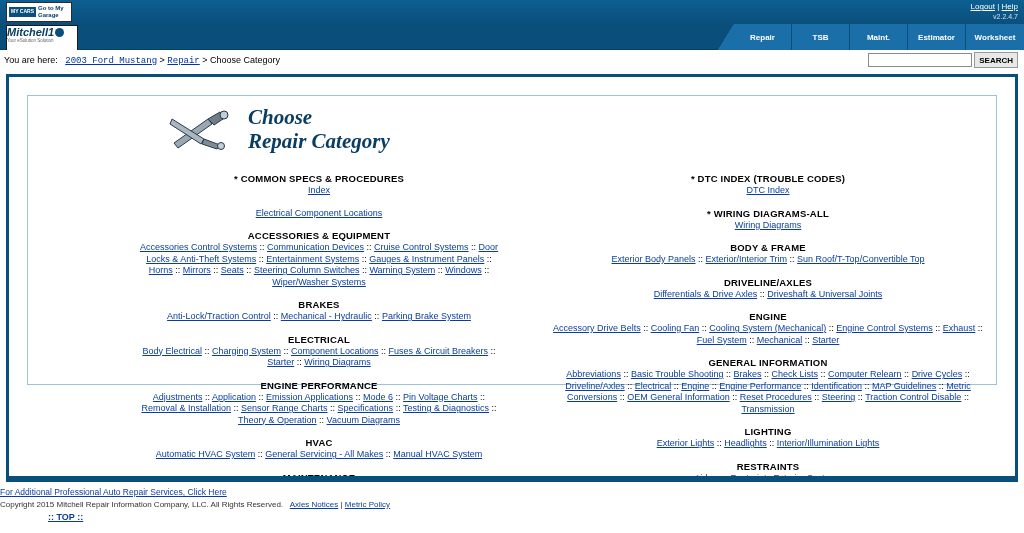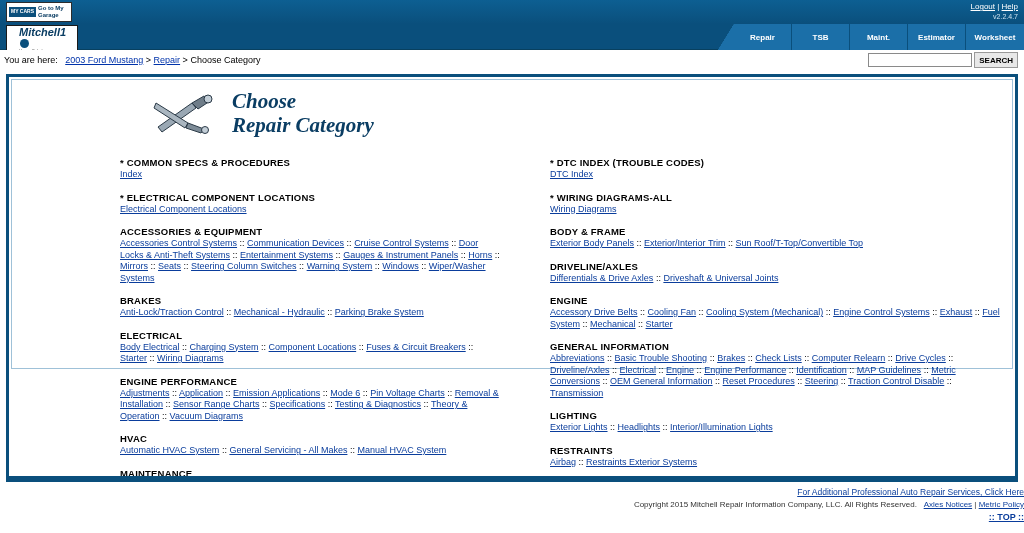--- a/index.html
+++ b/index.html
@@ -65,21 +65,21 @@
     background: #0a4f7c;
     position: relative;
     border-bottom: 1px solid #08405f;
   }
   .brand {
     position: absolute;
     left: 6px; top: 1px;
     width: 72px; height: 36px;
     background: #ffffff;
     border: 1px solid #1a1a1a;
-    padding: 1px 12px;
+    padding: 1px 0;
   }
   .brand-name {
     font-size: 11px;
     font-weight: bold;
     font-style: italic;
     color: #0a3d63;
     line-height: 1;
   }
   .brand-sub {
     font-size: 4.5px;
@@ -122,21 +122,21 @@
 
   
   .crumbbar {
     height: 22px;
     background: #ffffff;
     position: relative;
     font-size: 9px;
     padding: 5px 0 0 4px;
     color: #000;
   }
-  .crumbbar a { color: #0033aa; text-decoration: underline; }
+  .crumbbar a { color: #0033aa; text-decoration: underline; font-family: Liberation Mono, monospace; }
   .crumbbar .sep { color: #000; }
 
   
   .searchbox {
     position: absolute;
     right: 6px; top: 2px;
     display: flex;
     align-items: center;
   }
   .searchbox input {
@@ -161,21 +161,21 @@
   .panel {
     margin: 2px 6px 0 6px;
     border: 3px solid #0a4f7c;
     height: 405px;
     background: #ffffff;
     position: relative;
     overflow: hidden;
   }
   .panel-inner {
     border: 1px solid #9fc1d8;
-    margin: 2px;
+    margin: 18px;
     height: 290px;
     position: relative;
   }
 
   .title-area {
     padding: 10px 0 6px 140px;
     display: flex;
     align-items: center;
     gap: 10px;
   }
@@ -193,21 +193,21 @@
     display: flex;
     padding: 14px 0 0 0;
   }
   .col {
     width: 50%;
     padding-left: 108px;
     padding-right: 10px;
   }
   .col.right { padding-left: 38px; }
 
-  .group { margin-bottom: 11px; }
+  .group { margin-bottom: 11px; text-align: center; }
   .group-head {
     font-size: 9.5px;
     font-weight: bold;
     color: #000;
     letter-spacing: .2px;
     margin-bottom: 1px;
   }
   .group-links {
     font-size: 9px;
     line-height: 1.28;
@@ -215,21 +215,21 @@
   }
   .group-links a {
     color: #0a3d9c;
     text-decoration: underline;
   }
   .dots { color: #000; }
 
   
   .footer {
     margin-top: 4px;
-    text-align: right;
+    text-align: left;
     font-size: 8px;
     color: #333;
     line-height: 1.5;
   }
   .footer a { color: #0a3d9c; text-decoration: underline; }
   .footer .prolink { font-size: 8.5px; }
   .footer .top { font-weight: bold; font-size: 9px; color: #0a3d9c; margin-left: 48px; }
   .footbar {
     height: 3px;
     background: #0a4f7c;
@@ -305,21 +305,20 @@
       </div>
     </div>
 
     <div class="columns">
       <div class="col left" id="left-col">
           <div class="group">
             <div class="group-head">* COMMON SPECS &amp; PROCEDURES</div>
             <div class="group-links"><a href="#">Index</a></div>
           </div>
           <div class="group">
-            <div class="group-head">* ELECTRICAL COMPONENT LOCATIONS</div>
             <div class="group-links"><a href="#">Electrical Component Locations</a></div>
           </div>
           <div class="group">
             <div class="group-head">ACCESSORIES &amp; EQUIPMENT</div>
             <div class="group-links"><a href="#">Accessories Control Systems</a><span class="dots"> :: </span><a href="#">Communication Devices</a><span class="dots"> :: </span><a href="#">Cruise Control Systems</a><span class="dots"> :: </span><a href="#">Door Locks &amp; Anti-Theft Systems</a><span class="dots"> :: </span><a href="#">Entertainment Systems</a><span class="dots"> :: </span><a href="#">Gauges &amp; Instrument Panels</a><span class="dots"> :: </span><a href="#">Horns</a><span class="dots"> :: </span><a href="#">Mirrors</a><span class="dots"> :: </span><a href="#">Seats</a><span class="dots"> :: </span><a href="#">Steering Column Switches</a><span class="dots"> :: </span><a href="#">Warning System</a><span class="dots"> :: </span><a href="#">Windows</a><span class="dots"> :: </span><a href="#">Wiper/Washer Systems</a></div>
           </div>
           <div class="group">
             <div class="group-head">BRAKES</div>
             <div class="group-links"><a href="#">Anti-Lock/Traction Control</a><span class="dots"> :: </span><a href="#">Mechanical - Hydraulic</a><span class="dots"> :: </span><a href="#">Parking Brake System</a></div>
           </div>

